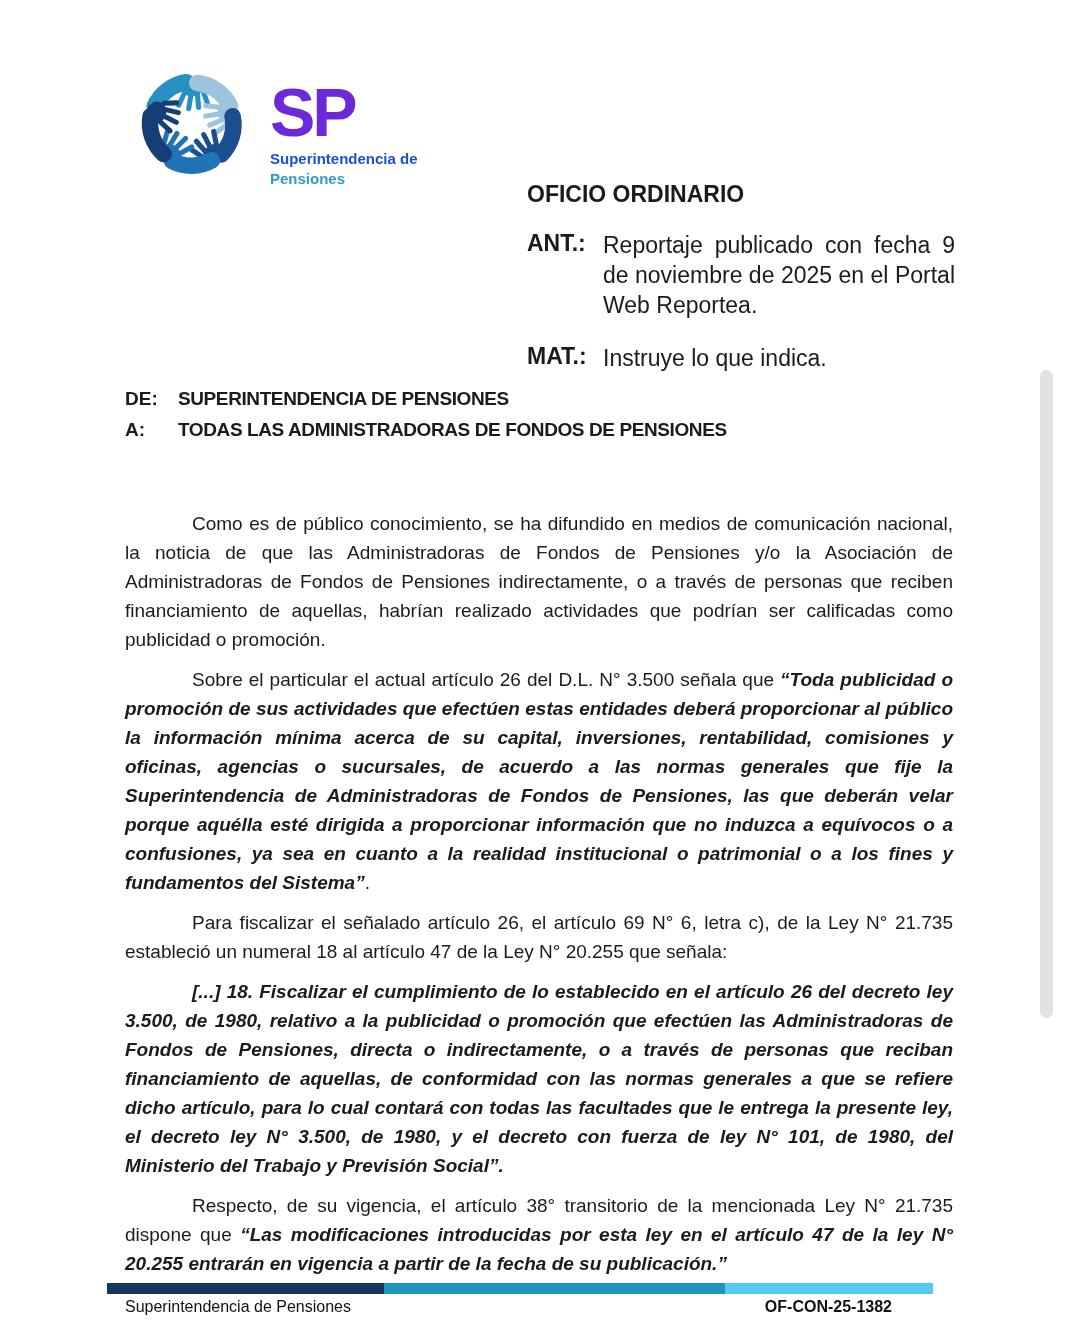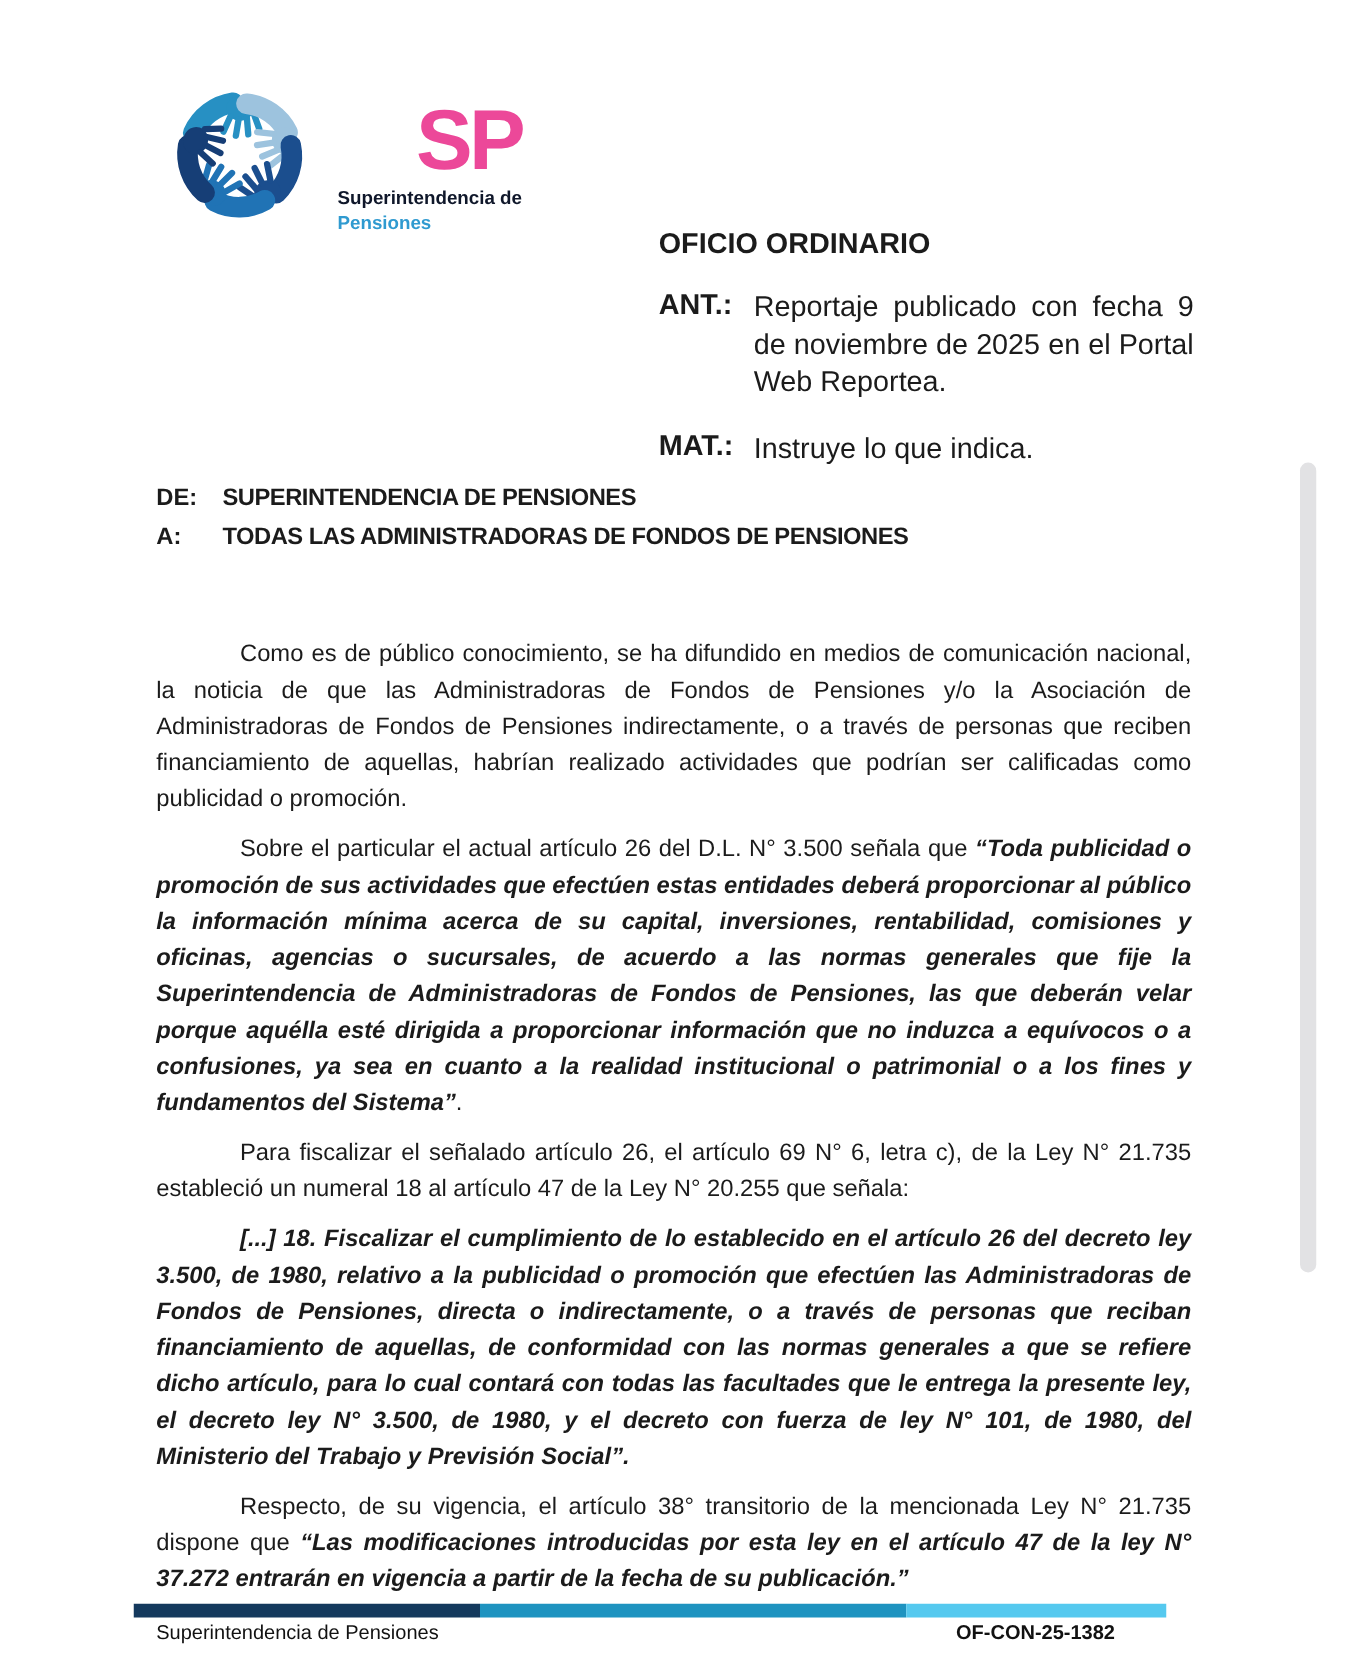--- a/index.html
+++ b/index.html
@@ -97,22 +97,22 @@
         <ellipse cx="60" cy="26" rx="10" ry="9" fill="#163e76"></ellipse>
         <g stroke-width="4.6" stroke-linecap="round" stroke="#163e76">
           <line x1="53" y1="32" x2="48" y2="43"></line>
             <line x1="59" y1="34" x2="57" y2="46"></line>
           <line x1="65" y1="33" x2="66" y2="45"></line>
             <line x1="70" y1="30" x2="74" y2="41"></line>
         </g>
       </g>
     </svg>
     <div class="logo-text">
-      <div class="logo-sp" style="color: #ec4899; text-align: right;">SP</div>
-      <div class="logo-org" style="color: #0f172a;">Superintendencia de</div>
+      <div class="logo-sp" style="color: #6d28d9;">SP</div>
+      <div class="logo-org" style="color: #1d4ed8;">Superintendencia de</div>
       <div class="logo-org" style="margin-top: 2px; color: rgb(47, 154, 208);">Pensiones</div>
     </div>
   </div>
 
   <div class="hdr">
     <div class="doc-type">OFICIO ORDINARIO</div>
     <div class="hdr-row">
       <div class="hdr-label">ANT.:</div>
       <div class="hdr-text">Reportaje publicado con fecha 9 de noviembre de 2025 en el Portal Web Reportea.</div>
     </div>
@@ -140,21 +140,21 @@
     <p>
       <span>Sobre el particular el actual artículo 26 del D.L. N° 3.500 señala que </span><span class="run-italic">“Toda publicidad o promoción de sus actividades que efectúen estas entidades deberá proporcionar al público la información mínima acerca de su capital, inversiones, rentabilidad, comisiones y oficinas, agencias o sucursales, de acuerdo a las normas generales que fije la Superintendencia de Administradoras de Fondos de Pensiones, las que deberán velar porque aquélla esté dirigida a proporcionar información que no induzca a equívocos o a confusiones, ya sea en cuanto a la realidad institucional o patrimonial o a los fines y fundamentos del Sistema”</span><span>.</span>
     </p>
     <p>
       <span>Para fiscalizar el señalado artículo 26, el artículo 69 N° 6, letra c), de la Ley N° 21.735 estableció un numeral 18 al artículo 47 de la Ley N° 20.255 que señala:</span>
     </p>
     <p>
       <span class="run-italic">[...] 18. Fiscalizar el cumplimiento de lo establecido en el artículo 26 del decreto ley 3.500, de 1980, relativo a la publicidad o promoción que efectúen las Administradoras de Fondos de Pensiones, directa o indirectamente, o a través de personas que reciban financiamiento de aquellas, de conformidad con las normas generales a que se refiere dicho artículo, para lo cual contará con todas las facultades que le entrega la presente ley, el decreto ley N° 3.500, de 1980, y el decreto con fuerza de ley N° 101, de 1980, del Ministerio del Trabajo y Previsión Social”.</span>
     </p>
     <p>
-      <span>Respecto, de su vigencia, el artículo 38° transitorio de la mencionada Ley N° 21.735 dispone que </span><span class="run-italic">“Las modificaciones introducidas por esta ley en el artículo 47 de la ley N° 37.272 entrarán en vigencia a partir de la fecha de su publicación.”</span>
+      <span>Respecto, de su vigencia, el artículo 38° transitorio de la mencionada Ley N° 21.735 dispone que </span><span class="run-italic">“Las modificaciones introducidas por esta ley en el artículo 47 de la ley N° 20.255 entrarán en vigencia a partir de la fecha de su publicación.”</span>
     </p>
   </div>
 
   <div class="footer-bar">
     <div class="seg1" style="background: rgb(20, 57, 93);"></div>
     <div class="seg2" style="background: rgb(30, 147, 192);"></div>
     <div class="seg3" style="background: rgb(85, 201, 239);"></div>
   </div>
   <div class="footer-left">Superintendencia de Pensiones</div>
   <div class="footer-right">OF-CON-25-1382</div>

